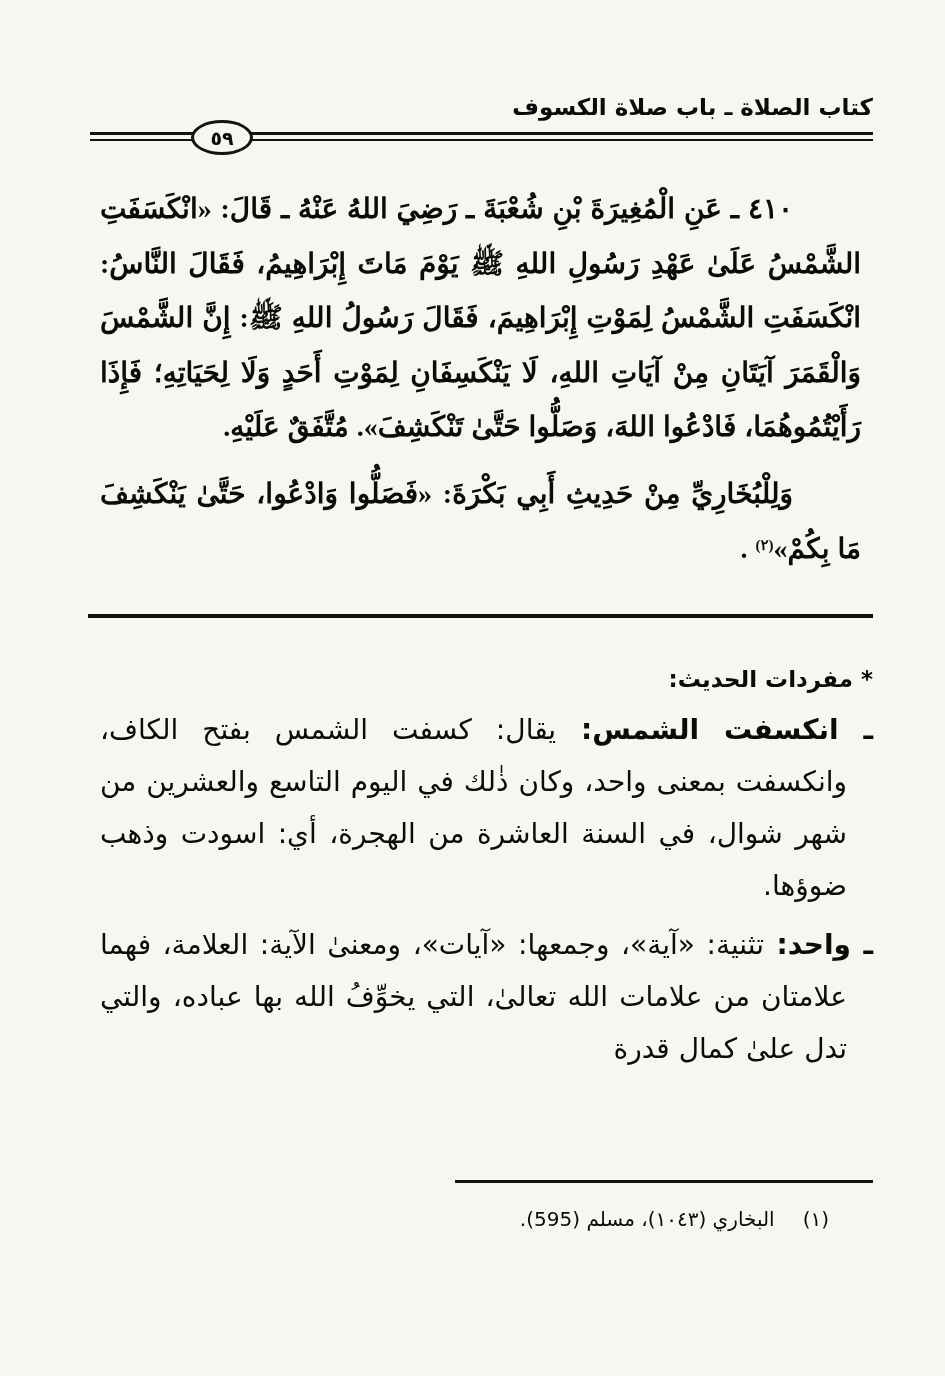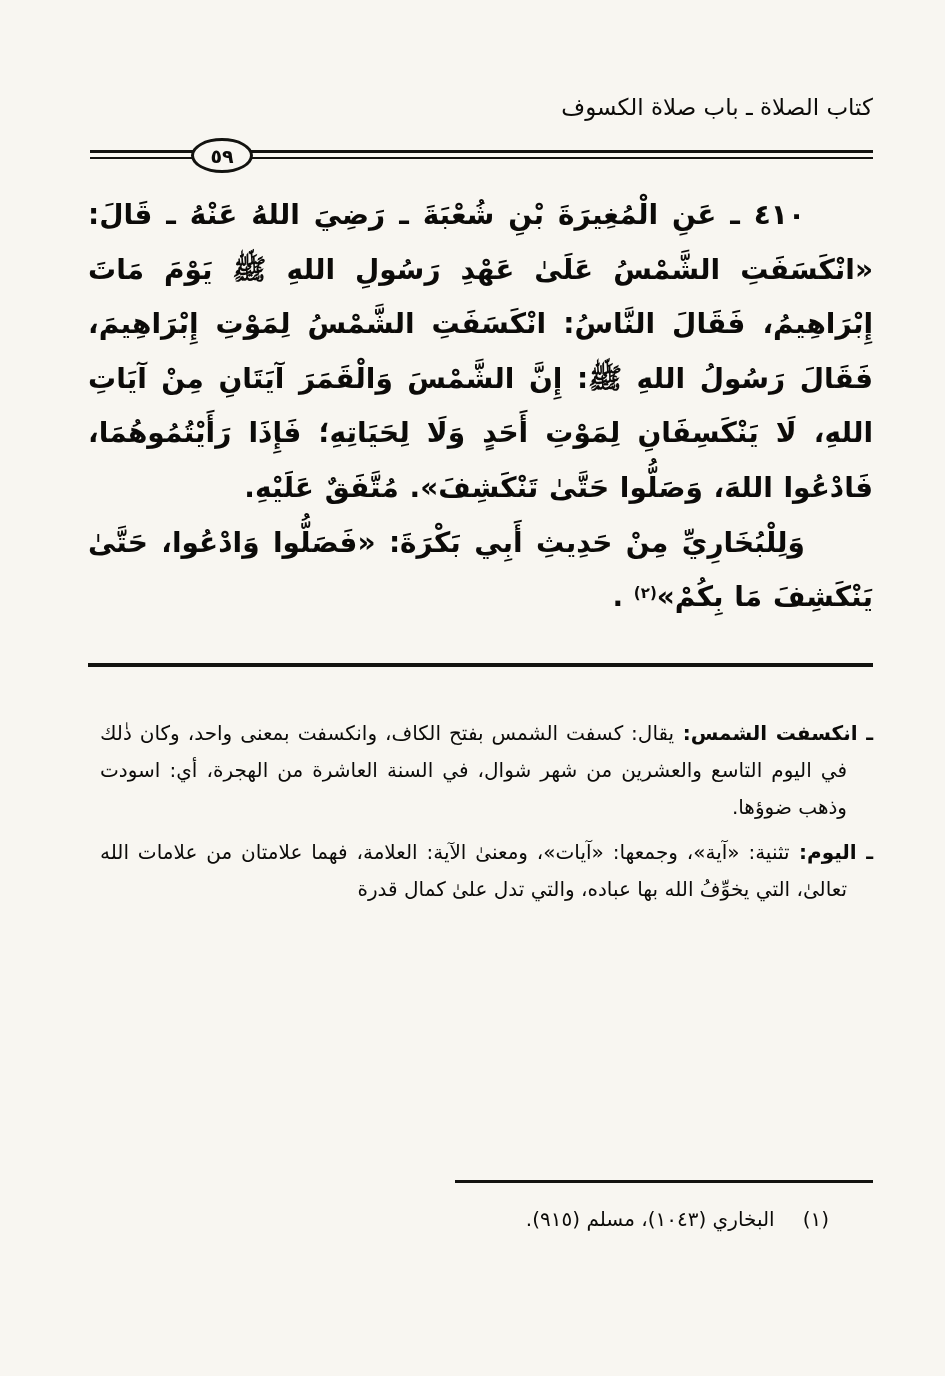--- a/index.html
+++ b/index.html
@@ -15,23 +15,23 @@
     height: 1376px;
     margin: 0 auto;
     background: #f8f6f1;
     direction: rtl;
     overflow: hidden;
   }
 
   
   .page-header { padding: 94px 72px 0 88px; }
   .chapter-title {
-    margin: 0 0 28px 0;
+    margin: 0 0 10px 0;
     font-size: 23px;
-    font-weight: normal;
+    font-weight: bold;
     text-align: right;
   }
   .header-rule { position: relative; height: 18px; }
   .rule-lines {
     position: absolute;
     top: 2px; right: 0; left: 2px;
     height: 9px;
     border-top: 3px solid #131310;
     border-bottom: 2px solid #131310;
   }
@@ -48,27 +48,28 @@
     align-items: center;
     justify-content: center;
     z-index: 2;
   }
   .page-number { font-size: 19px; font-weight: bold; line-height: 1; padding-top: 2px; }
 
   
   .content { padding: 22px 72px 0 88px; }
 
   .hadith-p {
-    margin: 0;
+    margin: 12px;
     font-size: 28px;
     font-weight: bold;
     line-height: 1.95;
     text-align: justify;
     text-indent: 68px;
     word-spacing: 1px;
+    font-family: Liberation Serif, serif;
   }
   .fn-marker {
     font-size: 15px;
     font-weight: bold;
     vertical-align: 8px;
     text-indent: 0;
   }
 
   .section-divider {
     border: none;
@@ -79,21 +80,21 @@
 
   .vocab { margin-top: 48px; }
   .vocab-heading {
     margin: 0 0 12px 0;
     font-size: 23px;
     font-weight: bold;
     text-align: right;
   }
   .vocab-entry {
     margin: 0 0 8px 12px;
-    font-size: 20px;
+    font-size: 28px;
     line-height: 1.85;
     text-align: justify;
     padding-right: 26px;
     text-indent: -26px;
   }
   .vocab-term { font-weight: bold; }
 
   
   .footnotes {
     position: absolute;
@@ -136,27 +137,28 @@
     <section class="hadith">
       <p class="hadith-p"><span>٤١٠ ـ عَنِ الْمُغِيرَةَ بْنِ شُعْبَةَ ـ رَضِيَ اللهُ عَنْهُ ـ قَالَ: «انْكَسَفَتِ الشَّمْسُ عَلَىٰ عَهْدِ رَسُولِ اللهِ ﷺ يَوْمَ مَاتَ إِبْرَاهِيمُ، فَقَالَ النَّاسُ: انْكَسَفَتِ الشَّمْسُ لِمَوْتِ إِبْرَاهِيمَ، فَقَالَ رَسُولُ اللهِ ﷺ: إِنَّ الشَّمْسَ وَالْقَمَرَ آيَتَانِ مِنْ آيَاتِ اللهِ، لَا يَنْكَسِفَانِ لِمَوْتِ أَحَدٍ وَلَا لِحَيَاتِهِ؛ فَإِذَا رَأَيْتُمُوهُمَا، فَادْعُوا اللهَ، وَصَلُّوا حَتَّىٰ تَنْكَشِفَ». مُتَّفَقٌ عَلَيْهِ.</span></p>
 
 
       <p class="hadith-p"><span>وَلِلْبُخَارِيِّ مِنْ حَدِيثِ أَبِي بَكْرَةَ: «فَصَلُّوا وَادْعُوا، حَتَّىٰ يَنْكَشِفَ مَا بِكُمْ»</span><sup class="fn-marker">(٢)</sup><span> .</span></p>
     </section>
 
     <hr class="section-divider">
 
     <section class="vocab">
+      <p class="vocab-heading">* مفردات الحديث:</p>
 
       <p class="vocab-entry"><b class="vocab-term">ـ انكسفت الشمس: </b><span class="vocab-text">يقال: كسفت الشمس بفتح الكاف، وانكسفت بمعنى واحد، وكان ذٰلك في اليوم التاسع والعشرين من شهر شوال، في السنة العاشرة من الهجرة، أي: اسودت وذهب ضوؤها.</span></p>
 
 
-      <p class="vocab-entry"><b class="vocab-term">ـ اليوم: </b><span class="vocab-text">تثنية: «آية»، وجمعها: «آيات»، ومعنىٰ الآية: العلامة، فهما علامتان من علامات الله تعالىٰ، التي يخوِّفُ الله بها عباده، والتي تدل علىٰ كمال قدرة</span></p>
+      <p class="vocab-entry"><b class="vocab-term">ـ واحد: </b><span class="vocab-text">تثنية: «آية»، وجمعها: «آيات»، ومعنىٰ الآية: العلامة، فهما علامتان من علامات الله تعالىٰ، التي يخوِّفُ الله بها عباده، والتي تدل علىٰ كمال قدرة</span></p>
     </section>
 
   </main>
 
   <footer class="footnotes">
     <hr class="footnote-rule">
-    <div class="footnote"><span class="fn-num">(١)</span><span class="fn-text">البخاري (١٠٤٣)، مسلم (٩١٥).</span></div>
+    <div class="footnote"><span class="fn-num">(١)</span><span class="fn-text">البخاري (١٠٤٣)، مسلم (595).</span></div>
   </footer>
 
 </div>
 
 </body></html>

